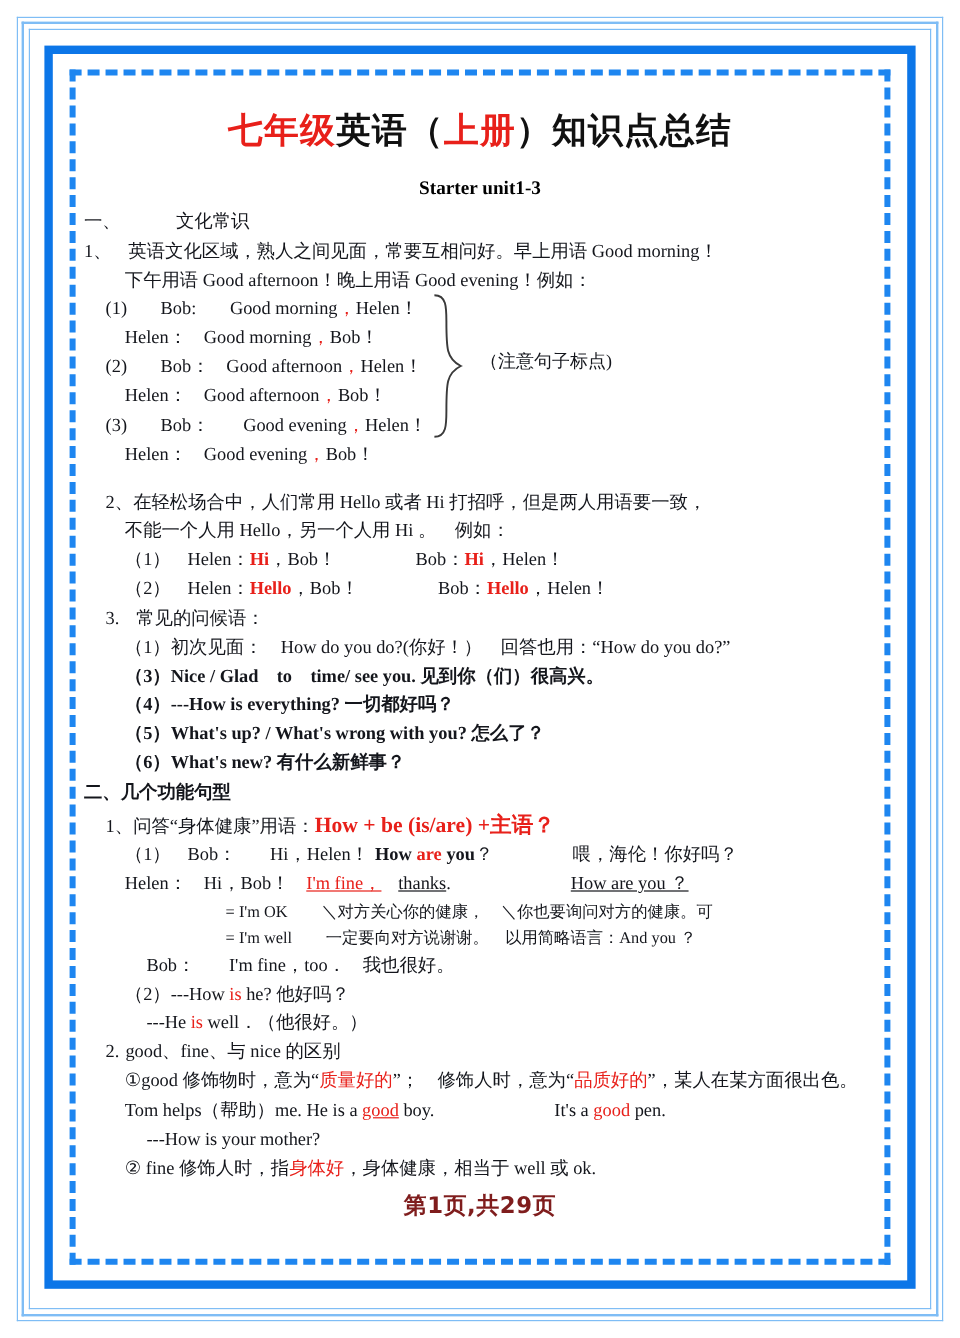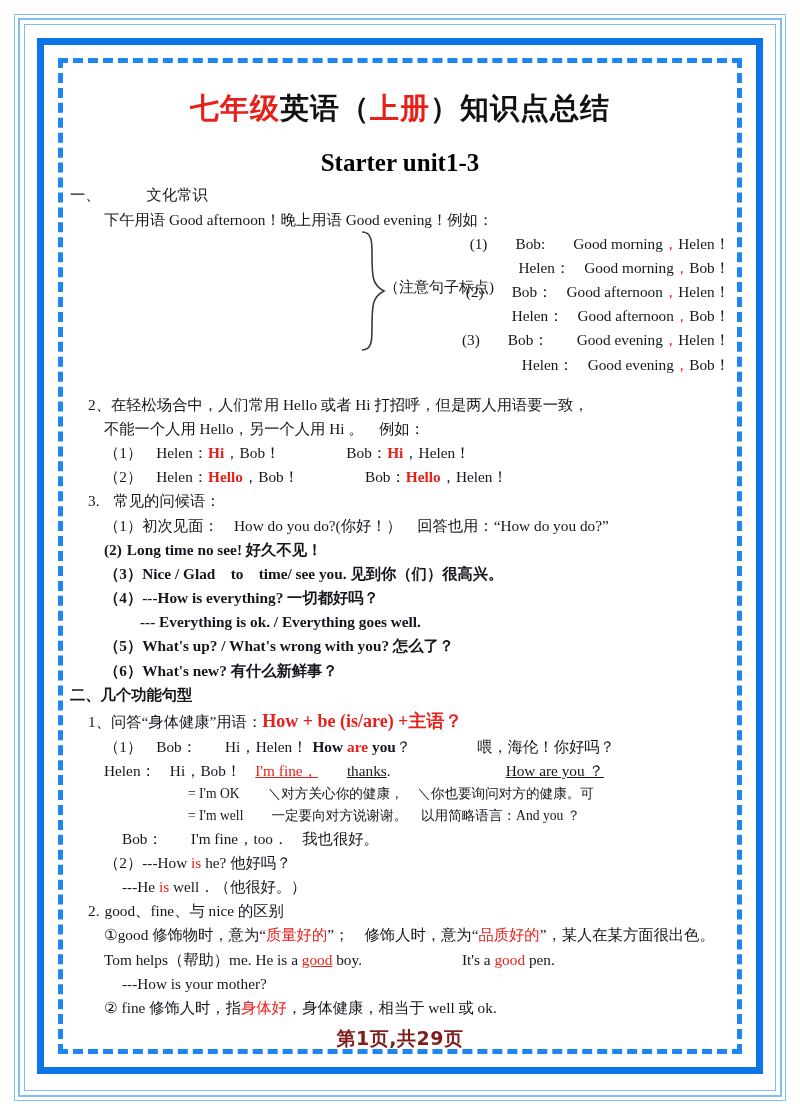--- a/index.html
+++ b/index.html
@@ -62,59 +62,59 @@
     letter-spacing:1px;
     margin:20px 0 0 0;
     line-height:1.15;
     white-space:nowrap;
   }
   .t-red{color:#e8201a;}
   .t-blk{color:#111111;}
   .subtitle{
     text-align:center;
     font-weight:bold;
-    font-size:25px;
+    font-size:16px;
     color:#000;
     margin:24px 0 6px 0;
     font-family:"Liberation Serif",serif;
   }
   .line{
     font-size:15.3px;
     color:#14161c;
     line-height:1.45;
     white-space:nowrap;
     margin:0;
     padding:1px 0;
   }
   .b{font-weight:bold;}
   .red{color:#e8201a;}
   .redb{color:#e8201a;font-weight:bold;}
-  .u{text-decoration:underline;margin-left:15px;}
+  .u{text-decoration:underline;}
   .ru{color:#e8201a;text-decoration:underline;}
   .i1{padding-left:18px;}
   .i2{padding-left:34px;}
   .i3{padding-left:52px;}
   .i4{padding-left:70px;}
   .i6{padding-left:118px;}
   .sp{display:inline-block;width:14px;}
   .sp2{display:inline-block;width:28px;}
   .sp3{display:inline-block;width:46px;}
   .sp4{display:inline-block;width:66px;}
   .sp5{display:inline-block;width:100px;}
 
-  .dialog-block{position:relative;text-align:right;}
+  .dialog-block{position:relative;}
   .brace{
     position:absolute;
     left:288px;top:-2px;
     width:34px;height:122px;
     pointer-events:none;
   }
   .brace-note{
     position:absolute;
-    left:314px;top:46px;
+    left:330px;top:46px;
     font-size:15px;
     color:#14161c;
     white-space:nowrap;
   }
   .small{font-size:13.6px;}
   .footer{
     text-align:center;
     font-family:"DejaVu Sans","Liberation Sans",sans-serif;
     font-weight:bold;
     font-size:19px;
@@ -145,20 +145,21 @@
   <div class="frame-dashed"></div>
 
   <div class="content">
 
     <h1 class="doc-title"><span class="t-red">七年级</span><span class="t-blk">英语</span><span class="t-blk">（</span><span class="t-red">上册</span><span class="t-blk">）知识点总结</span></h1>
 
     <div class="subtitle">Starter unit1-3</div>
 
     <p class="line"><span>一、</span><span class="sp3"></span><span>文化常识</span></p>
 
+    <p class="line"><span>1、</span><span class="sp"></span><span>英语文化区域，熟人之间见面，常要互相问好。早上用语 Good morning！</span></p>
     <p class="line i2">下午用语 Good afternoon！晚上用语 Good evening！例如：</p>
 
     <div class="dialog-block">
       <p class="line i1"><span>(1)</span><span class="sp2"></span><span>Bob:</span><span class="sp2"></span><span>Good morning</span><span class="red">，</span><span>Helen！</span></p>
       <p class="line i2"><span>Helen：</span><span class="sp"></span><span>Good morning</span><span class="red">，</span><span>Bob！</span></p>
 
       <p class="line i1"><span>(2)</span><span class="sp2"></span><span>Bob：</span><span class="sp"></span><span>Good afternoon</span><span class="red">，</span><span>Helen！</span></p>
       <p class="line i2"><span>Helen：</span><span class="sp"></span><span>Good afternoon</span><span class="red">，</span><span>Bob！</span></p>
 
       <p class="line i1"><span>(3)</span><span class="sp2"></span><span>Bob：</span><span class="sp2"></span><span>Good evening</span><span class="red">，</span><span>Helen！</span></p>
@@ -175,24 +176,22 @@
     <p class="line i1"><span>2、</span><span>在轻松场合中，人们常用 Hello 或者 Hi 打招呼，但是两人用语要一致，</span></p>
     <p class="line i2">不能一个人用 Hello，另一个人用 Hi 。　例如：</p>
 
     <p class="line i2"><span>（1）</span><span class="sp"></span><span>Helen：</span><span class="redb">Hi</span><span>，Bob！</span><span class="sp4"></span><span>Bob：</span><span class="redb">Hi</span><span>，Helen！</span></p>
 
     <p class="line i2"><span>（2）</span><span class="sp"></span><span>Helen：</span><span class="redb">Hello</span><span>，Bob！</span><span class="sp4"></span><span>Bob：</span><span class="redb">Hello</span><span>，Helen！</span></p>
 
     <p class="line i1"><span>3.</span><span class="sp"></span><span>常见的问候语：</span></p>
 
     <p class="line i2"><span>（1）</span><span>初次见面：　How do you do?(你好！）　回答也用：“How do you do?”</span></p>
-    <p class="line i2 b"><span>(2)</span><span class="sp" style="width:5px;"></span><span>Long time no see!  好久不见！</span></p>
     <p class="line i2 b"><span>（3）</span><span>Nice / Glad　to　time/ see you.  见到你（们）很高兴。</span></p>
     <p class="line i2 b"><span>（4）</span><span>---How is everything?  一切都好吗？</span></p>
-    <p class="line i4 b"><span>--- Everything is ok. / Everything goes well.</span></p>
     <p class="line i2 b"><span>（5）</span><span>What's up? / What's wrong with you?  怎么了？</span></p>
     <p class="line i2 b"><span>（6）</span><span>What's new?  有什么新鲜事？</span></p>
 
     <p class="line b">二、几个功能句型</p>
 
     <p class="line i1"><span>1、</span><span>问答“身体健康”用语：</span><span class="redb" style="font-size:18px;">How + be (is/are) +主语？</span></p>
 
     <p class="line i2"><span>（1）</span><span class="sp"></span><span>Bob：</span><span class="sp2"></span><span>Hi，Helen！</span><span class="sp" style="width:5px;"></span><span class="b">How</span><span class="sp" style="width:4px;"></span><span class="redb">are</span><span class="sp" style="width:4px;"></span><span class="b">you</span><span>？</span><span class="sp4"></span><span>喂，海伦！你好吗？</span></p>
 
     <p class="line i2"><span>Helen：</span><span class="sp"></span><span>Hi，Bob！</span><span class="sp"></span><span class="ru">I'm fine，</span><span class="sp"></span><span class="u">thanks</span><span>.</span><span class="sp5"></span><span class="u">How are you ？</span></p>

